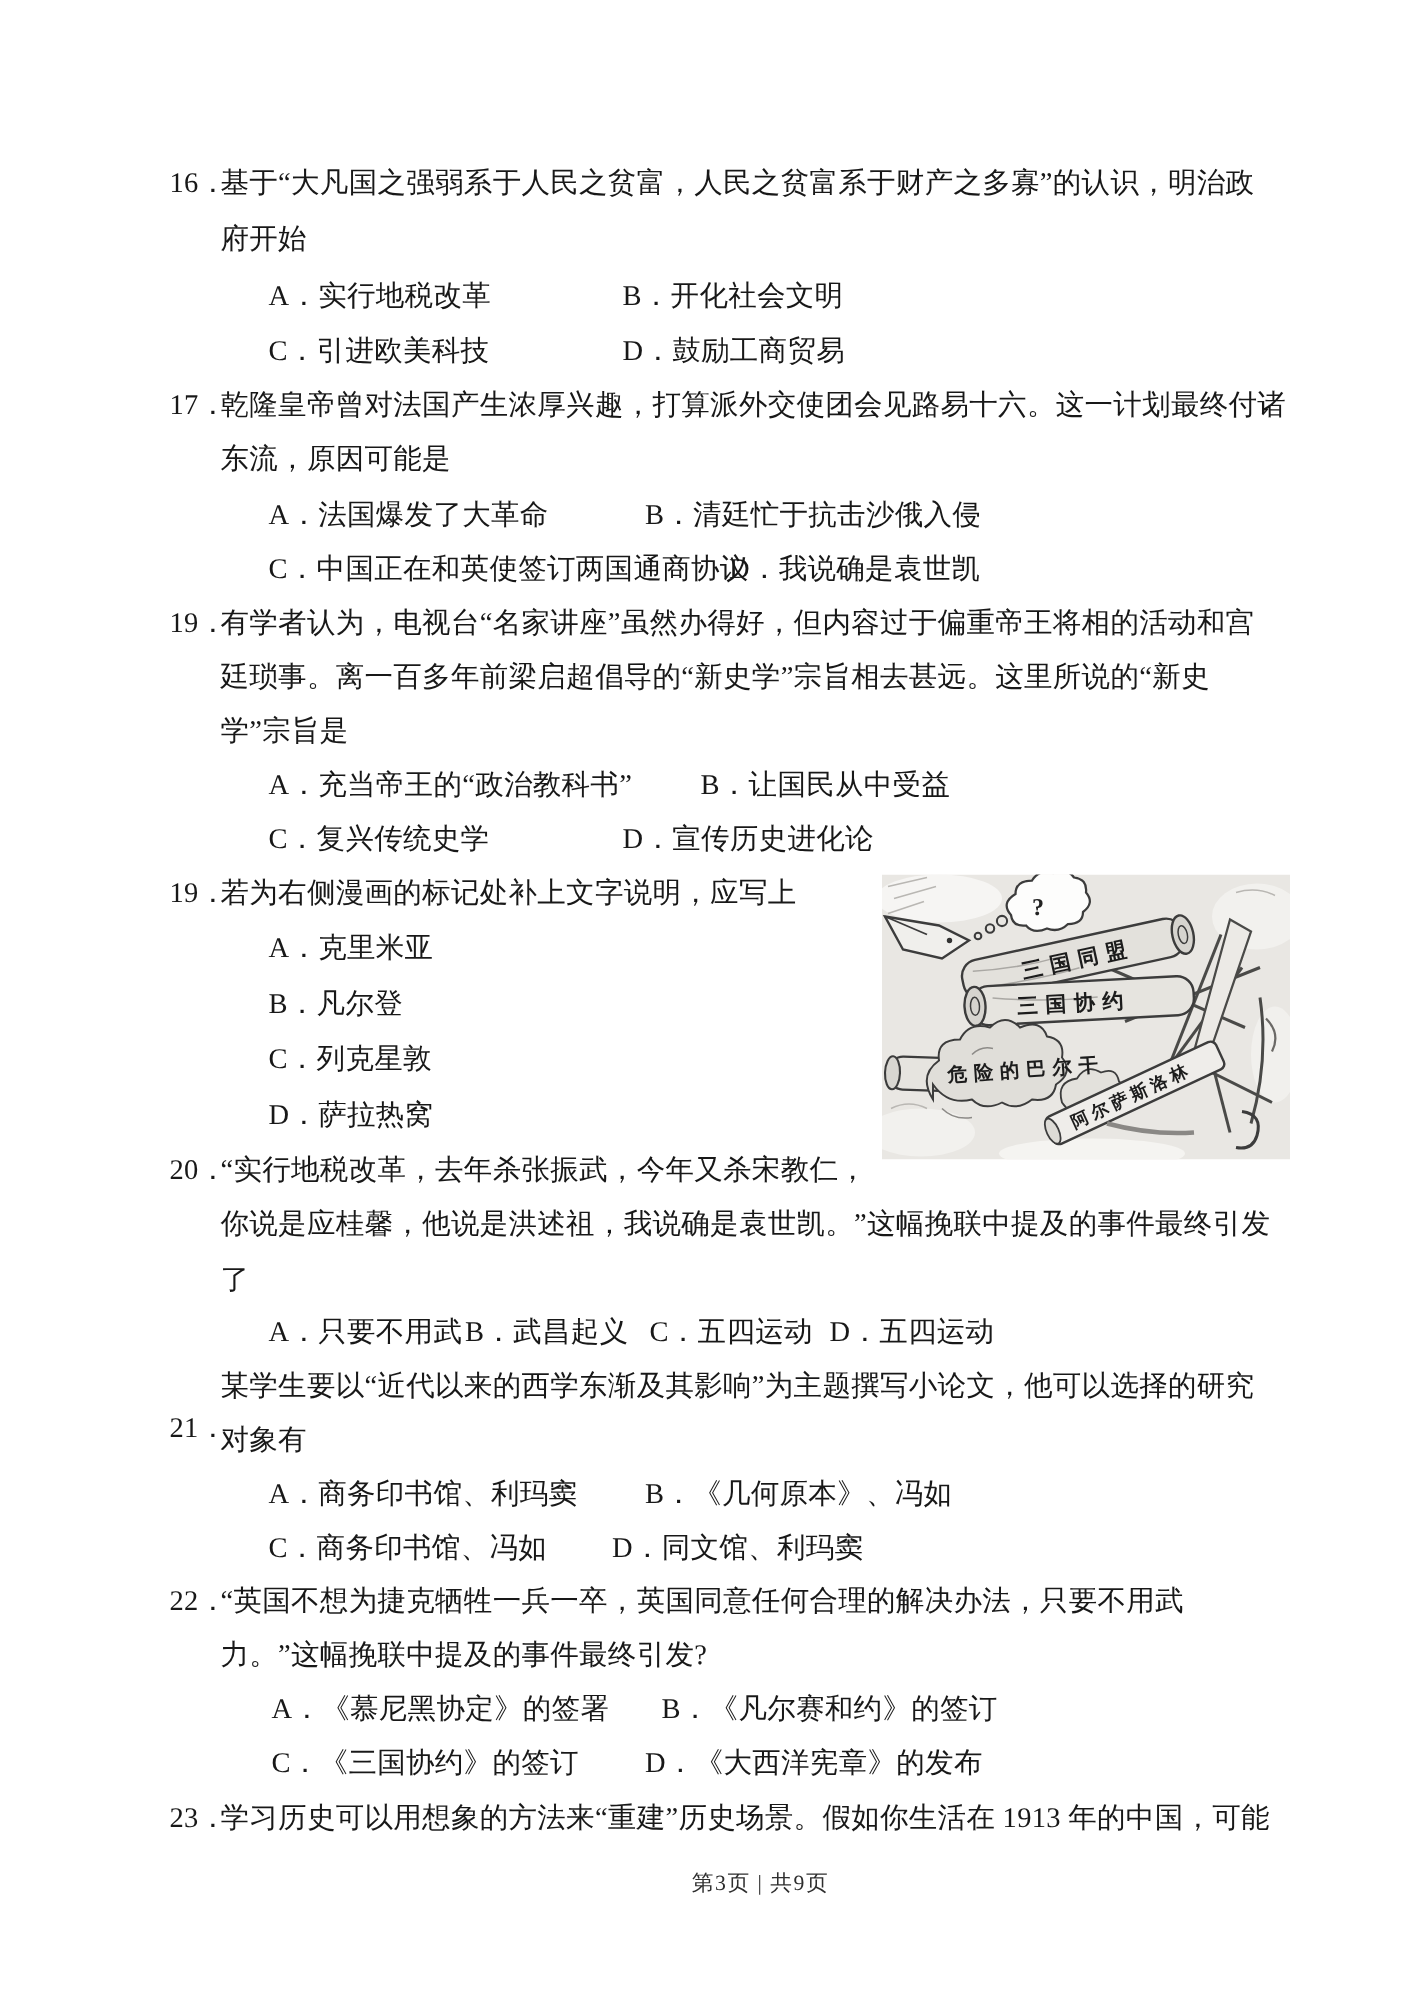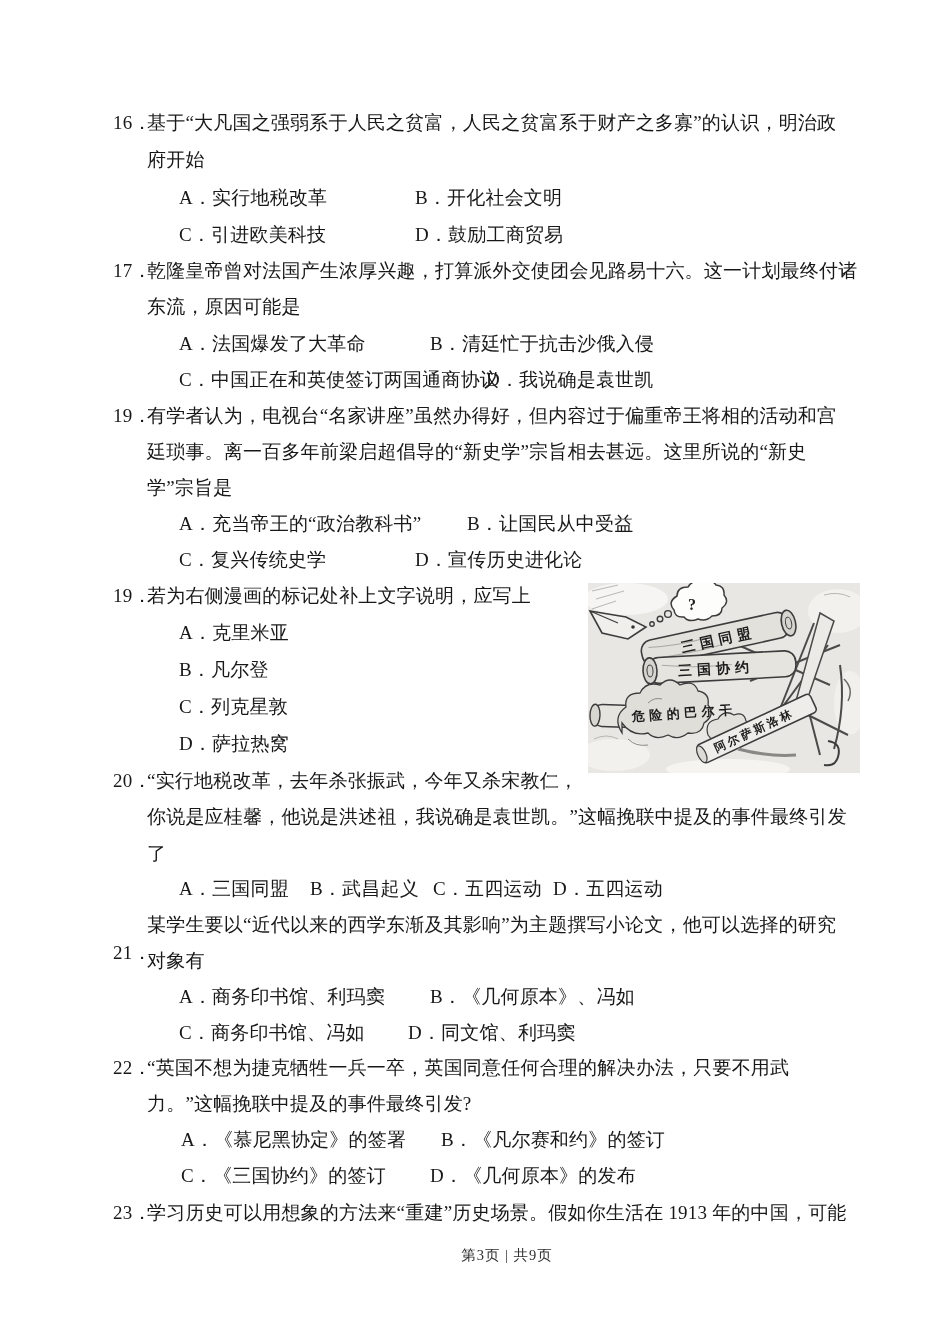--- a/index.html
+++ b/index.html
@@ -153,21 +153,21 @@
       </g>
     </svg>
   </div>
 
   
   <div class="q">
     <span class="ln" style="top:770px;left:113px">20．</span>
     <span class="ln" style="top:770px;left:147px">“实行地税改革，去年杀张振武，今年又杀宋教仁，</span>
     <span class="ln" style="top:806px;left:147px">你说是应桂馨，他说是洪述祖，我说确是袁世凯。”这幅挽联中提及的事件最终引发</span>
     <span class="ln" style="top:843px;left:147px">了</span>
-    <span class="ln" style="top:878px;left:179px">A．三国同盟</span>
+    <span class="ln" style="top:878px;left:179px">A．只要不用武</span>
     <span class="ln" style="top:878px;left:310px">B．武昌起义</span>
     <span class="ln" style="top:878px;left:433px">C．五四运动</span>
     <span class="ln" style="top:878px;left:553px">D．五四运动</span>
   </div>
 
   
   <div class="q">
     <span class="ln" style="top:942px;left:113px">21．</span>
     <span class="ln" style="top:914px;left:147px">某学生要以“近代以来的西学东渐及其影响”为主题撰写小论文，他可以选择的研究</span>
     <span class="ln" style="top:950px;left:147px">对象有</span>
@@ -178,21 +178,21 @@
   </div>
 
   
   <div class="q">
     <span class="ln" style="top:1057px;left:113px">22．</span>
     <span class="ln" style="top:1057px;left:147px">“英国不想为捷克牺牲一兵一卒，英国同意任何合理的解决办法，只要不用武</span>
     <span class="ln" style="top:1093px;left:147px">力。”这幅挽联中提及的事件最终引发?</span>
     <span class="ln" style="top:1129px;left:181px">A．《慕尼黑协定》的签署</span>
     <span class="ln" style="top:1129px;left:441px">B．《凡尔赛和约》的签订</span>
     <span class="ln" style="top:1165px;left:181px">C．《三国协约》的签订</span>
-    <span class="ln" style="top:1165px;left:430px">D．《几何原本》的发布</span>
+    <span class="ln" style="top:1165px;left:430px">D．《大西洋宪章》的发布</span>
   </div>
 
   
   <div class="q">
     <span class="ln" style="top:1202px;left:113px">23．</span>
     <span class="ln" style="top:1202px;left:147px">学习历史可以用想象的方法来“重建”历史场景。假如你生活在 1913 年的中国，可能</span>
   </div>
 
   
   <div class="footer">第3页 | 共9页</div>

